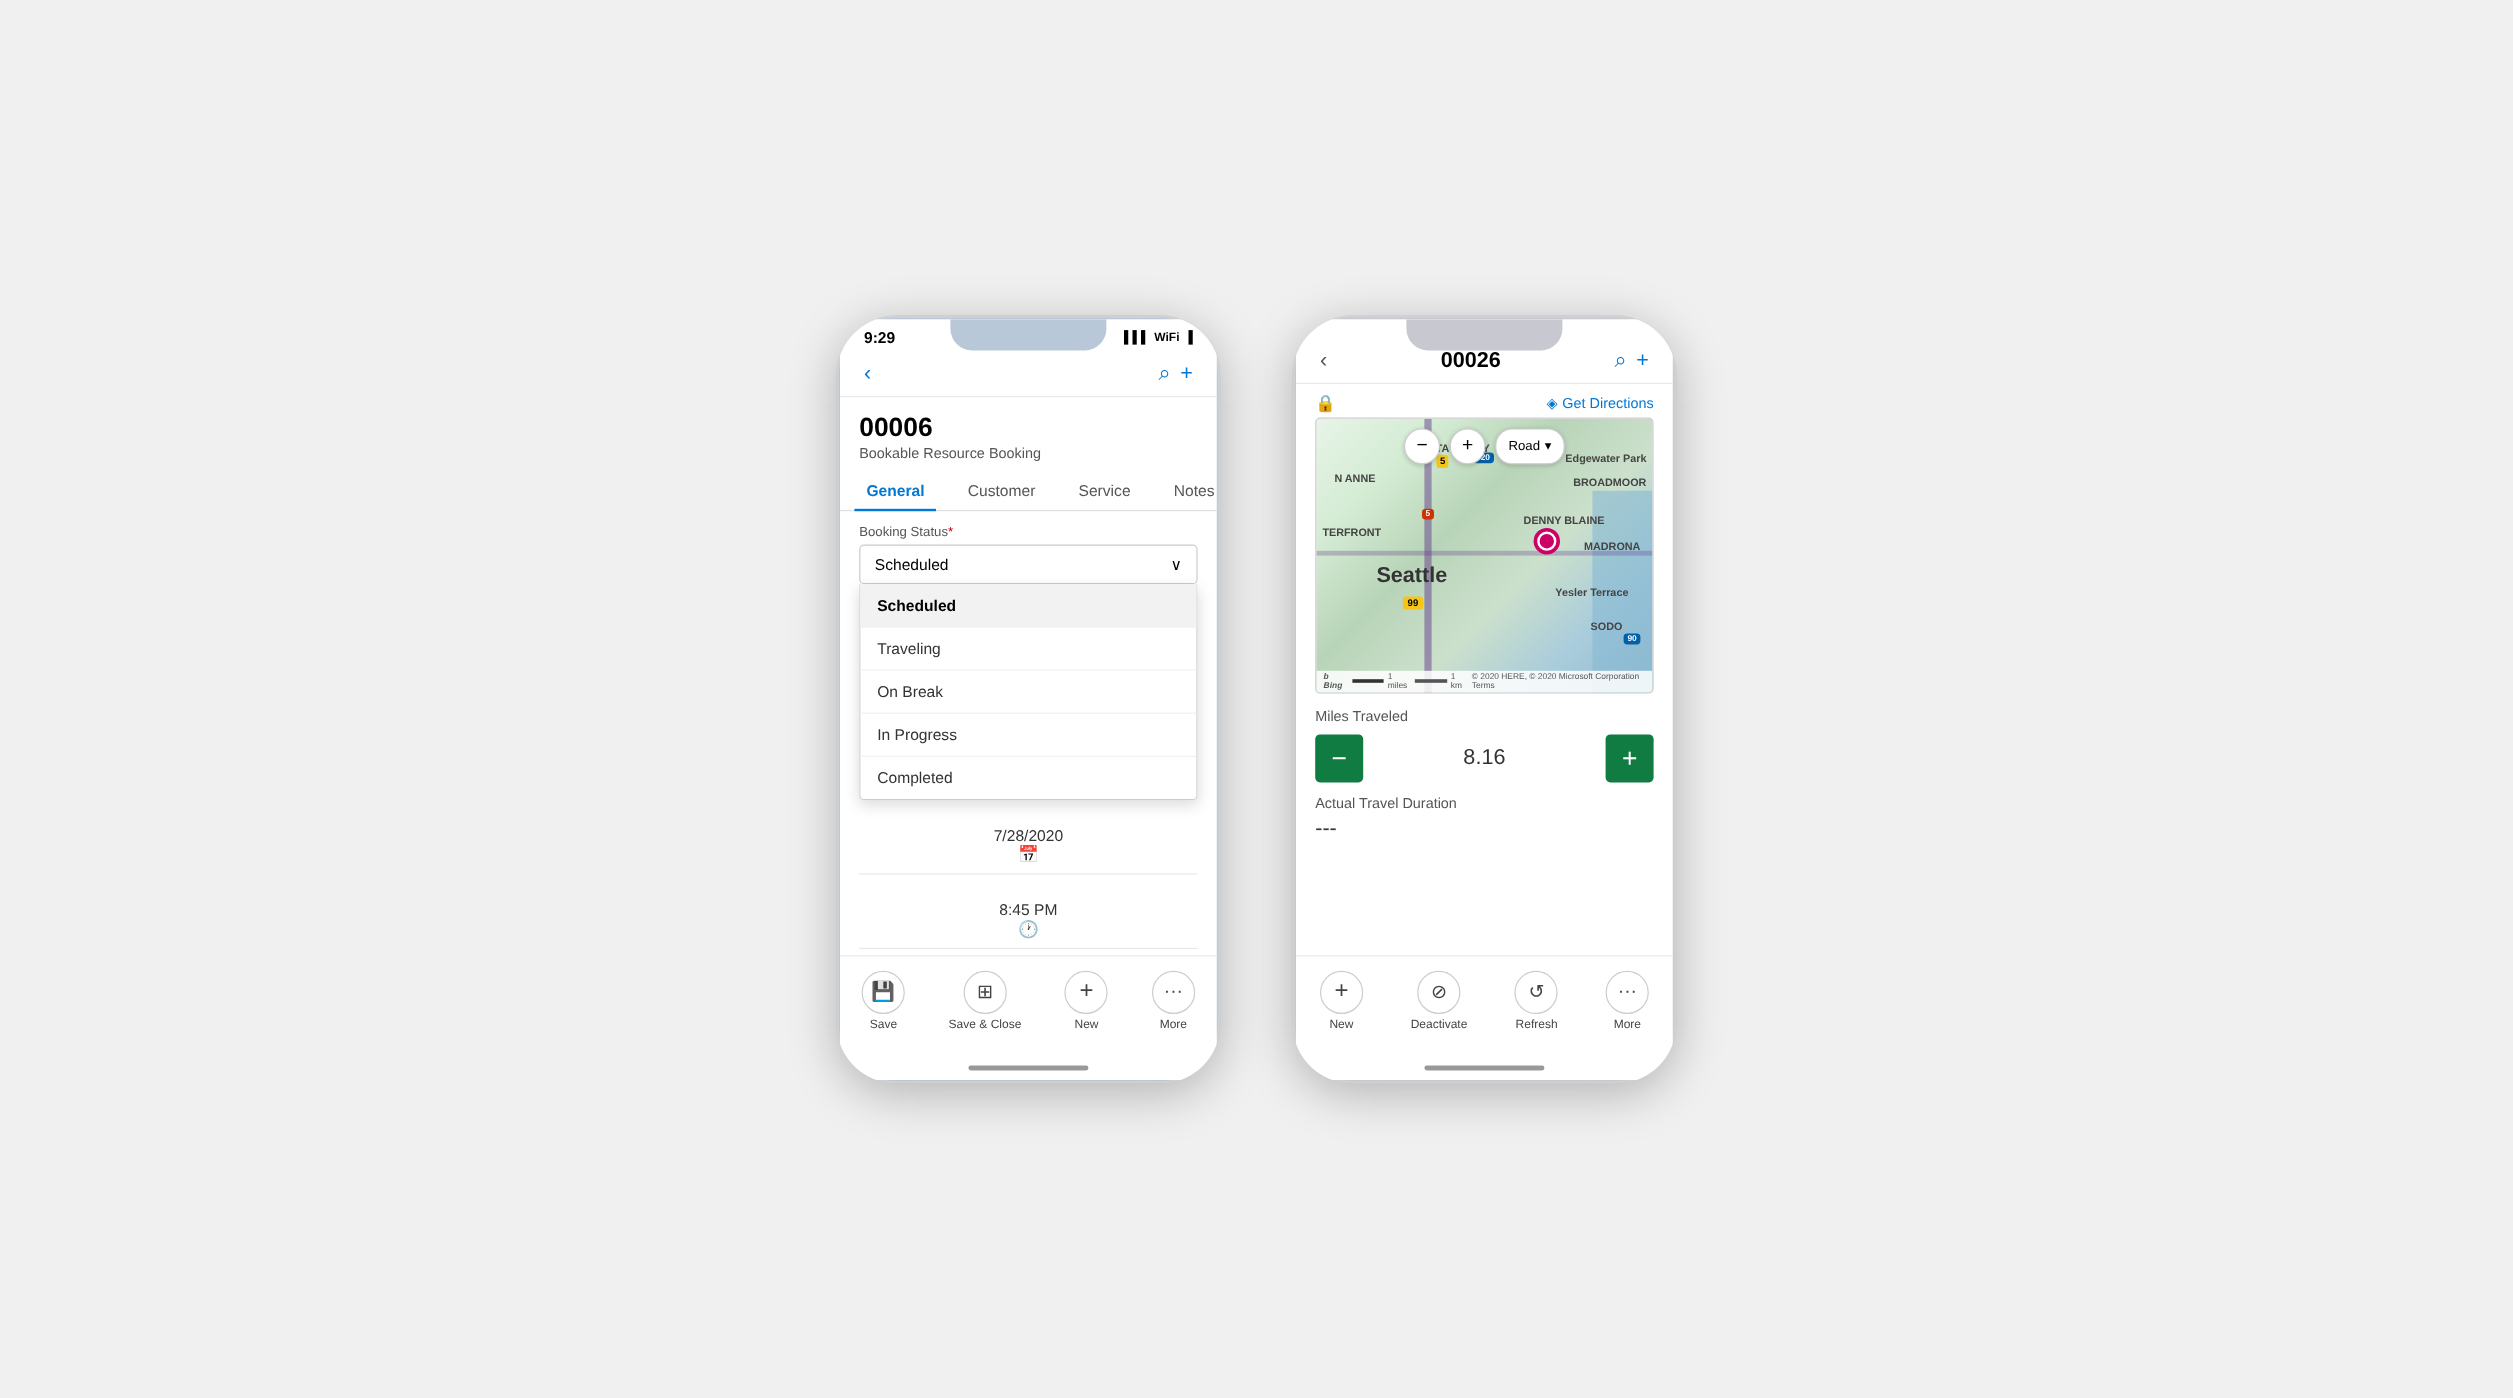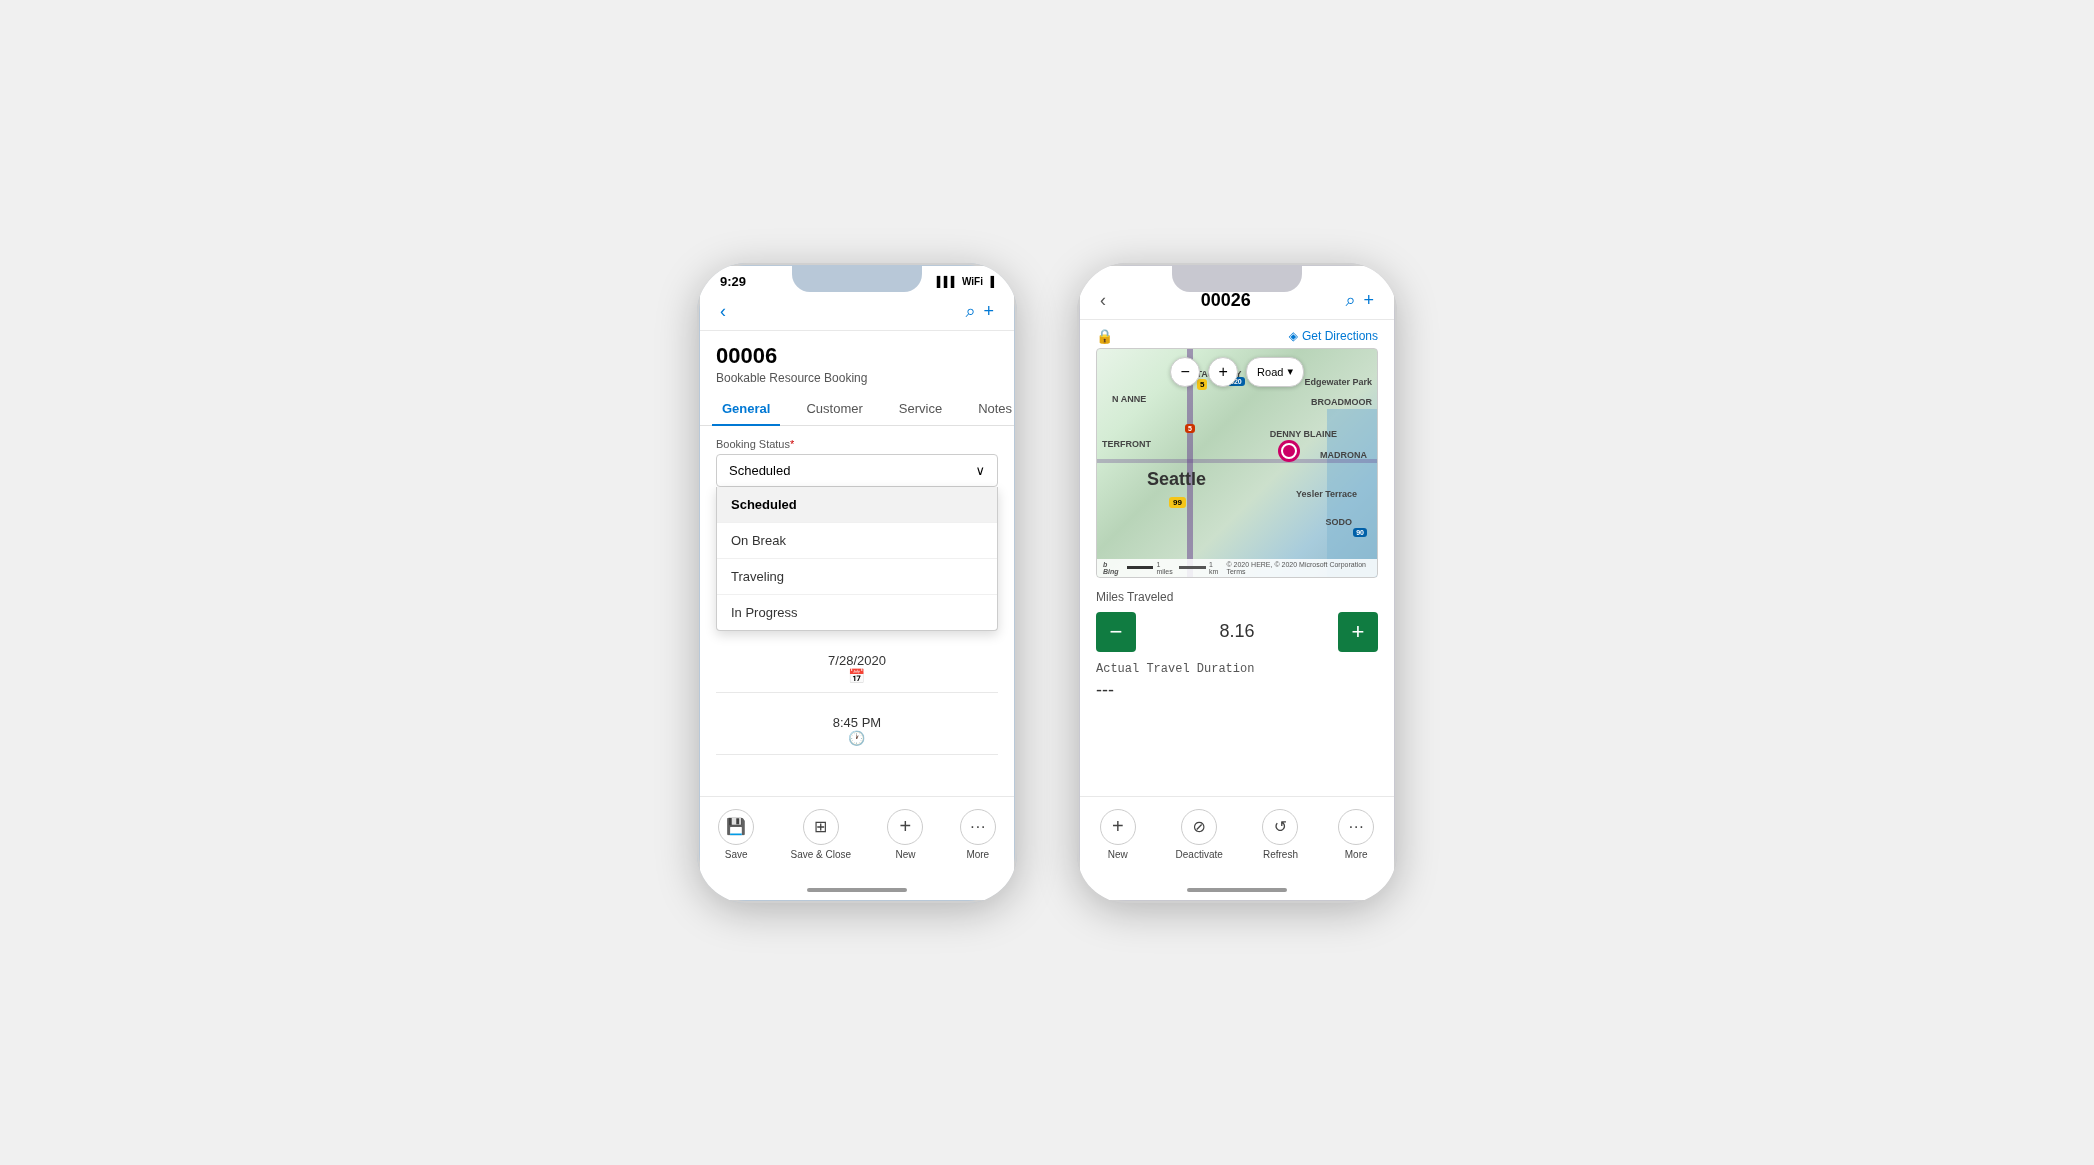--- a/index.html
+++ b/index.html
@@ -453,21 +453,20 @@
     .miles-value {
       flex: 1;
       text-align: center;
       font-size: 18px;
       color: #333;
     }
     .travel-duration-label {
       font-size: 12px;
       color: #555;
       margin-top: 10px;
-      font-family: Liberation Mono, monospace;
     }
     .travel-duration-dots {
       font-size: 18px;
       color: #333;
       margin-top: 4px;
     }
   </style>
 </head>
 <body>
 
@@ -511,23 +510,24 @@
             Booking Status<span class="required">*</span>
           </div>
 
           <div class="dropdown-container">
             <div class="dropdown-trigger">
               <span>Scheduled</span>
               <span>∨</span>
             </div>
             <div class="dropdown-menu">
               <div class="dropdown-item selected">Scheduled</div>
+              <div class="dropdown-item">Traveling</div>
               <div class="dropdown-item">On Break</div>
-              <div class="dropdown-item">Traveling</div>
               <div class="dropdown-item">In Progress</div>
+              <div class="dropdown-item">Completed</div>
             </div>
           </div>
 
           <div class="field-row">
             <div class="field-value-row">
               <span class="field-value">7/28/2020</span>
               <span class="field-icon">📅</span>
             </div>
           </div>
 

